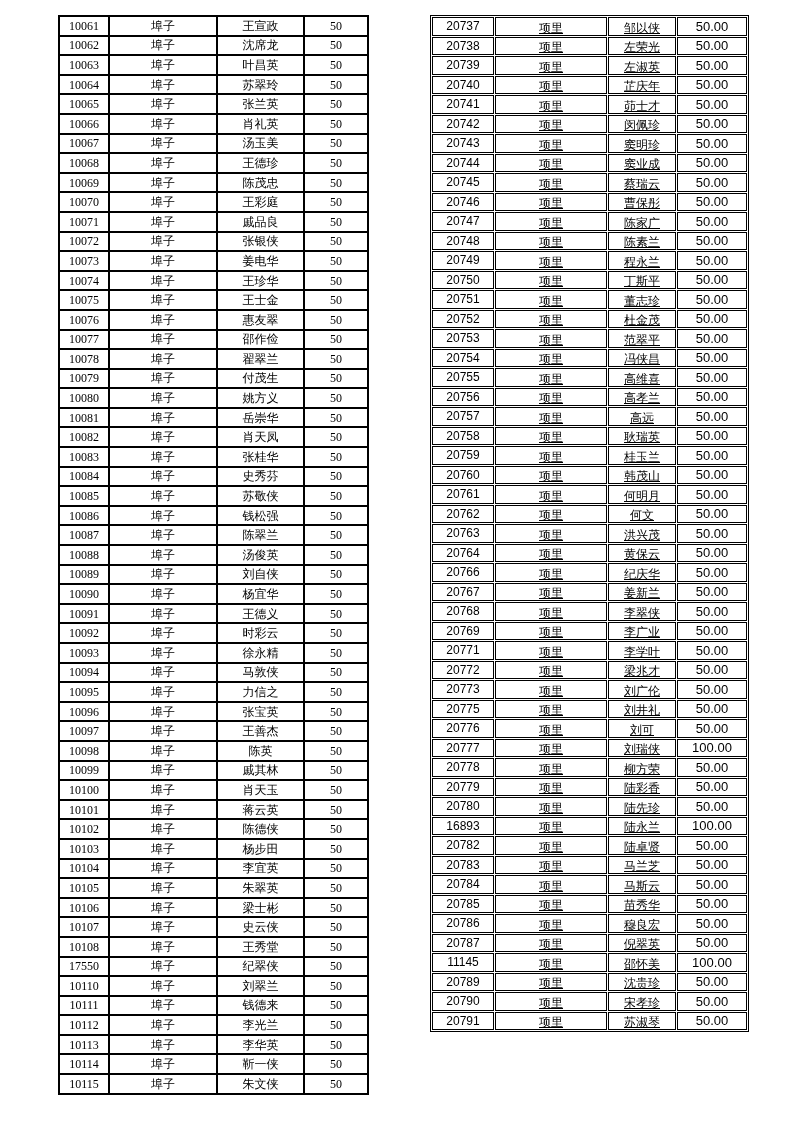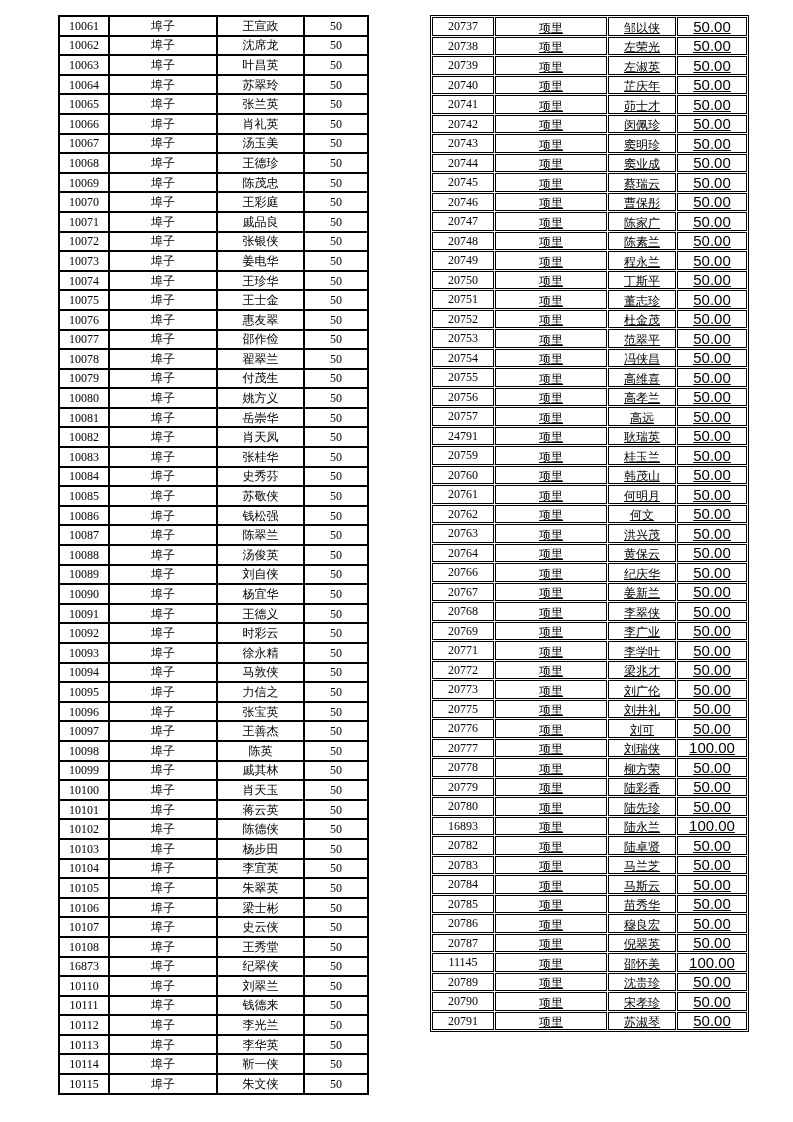--- a/index.html
+++ b/index.html
@@ -53,33 +53,32 @@
     height: 18.5px;
     padding: 0;
     text-align: center;
     font-size: 12px;
     line-height: 1;
     overflow: hidden;
     white-space: nowrap;
   }
   table.right-tbl td.c0 {
     vertical-align: middle;
-    font-family: Liberation Serif, serif;
+    font-family: Liberation Sans, sans-serif;
   }
   table.right-tbl td.c1,
   table.right-tbl td.c2 {
     vertical-align: bottom;
     padding-bottom: 1px;
     text-decoration: underline;
   }
   table.right-tbl td.c3 {
     vertical-align: middle;
-    text-decoration: underline;
     font-family: "Liberation Sans", "DejaVu Sans", sans-serif;
-    font-size: 15px;
+    font-size: 13px;
   }
 </style>
 </head>
 <body>
 
 <table class="left-tbl">
   <colgroup>
     <col style="width:50px">
     <col style="width:108px">
     <col style="width:87px">
@@ -417,21 +416,21 @@
       </tr>
 
       <tr>
         <td class="c0">10108</td>
         <td class="c1">埠子</td>
         <td class="c2">王秀堂</td>
         <td class="c3">50</td>
       </tr>
 
       <tr>
-        <td class="c0">16873</td>
+        <td class="c0">17550</td>
         <td class="c1">埠子</td>
         <td class="c2">纪翠侠</td>
         <td class="c3">50</td>
       </tr>
 
       <tr>
         <td class="c0">10110</td>
         <td class="c1">埠子</td>
         <td class="c2">刘翠兰</td>
         <td class="c3">50</td>
@@ -624,21 +623,21 @@
       </tr>
 
       <tr>
         <td class="c0">20757</td>
         <td class="c1">项里</td>
         <td class="c2">高远</td>
         <td class="c3">50.00</td>
       </tr>
 
       <tr>
-        <td class="c0">24791</td>
+        <td class="c0">20758</td>
         <td class="c1">项里</td>
         <td class="c2">耿瑞英</td>
         <td class="c3">50.00</td>
       </tr>
 
       <tr>
         <td class="c0">20759</td>
         <td class="c1">项里</td>
         <td class="c2">桂玉兰</td>
         <td class="c3">50.00</td>

